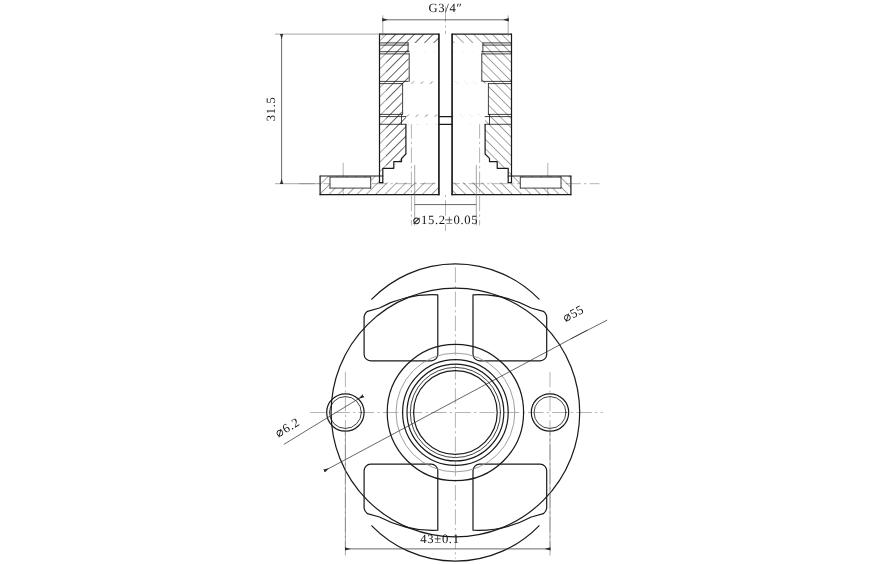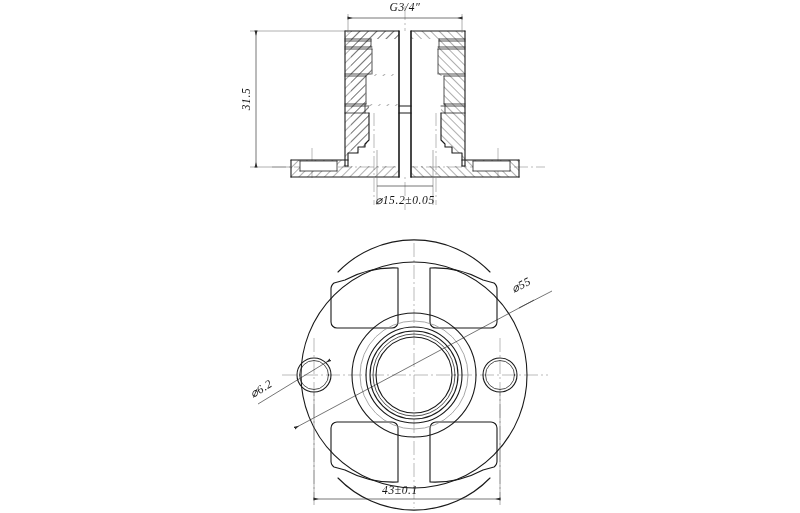--- a/index.html
+++ b/index.html
@@ -9,21 +9,20 @@
   }
   body {
     font-family: "Liberation Serif", serif;
   }
   #drawing-root {
     position: relative;
     width: 800px;
     height: 513px;
     background: #ffffff;
     overflow: hidden;
-    font-style: italic;
   }
   svg.sheet {
     display: block;
     width: 800px;
     height: 513px;
   }
   .outline {
     fill: none;
     stroke: #1a1a1a;
     stroke-width: 1.1;

